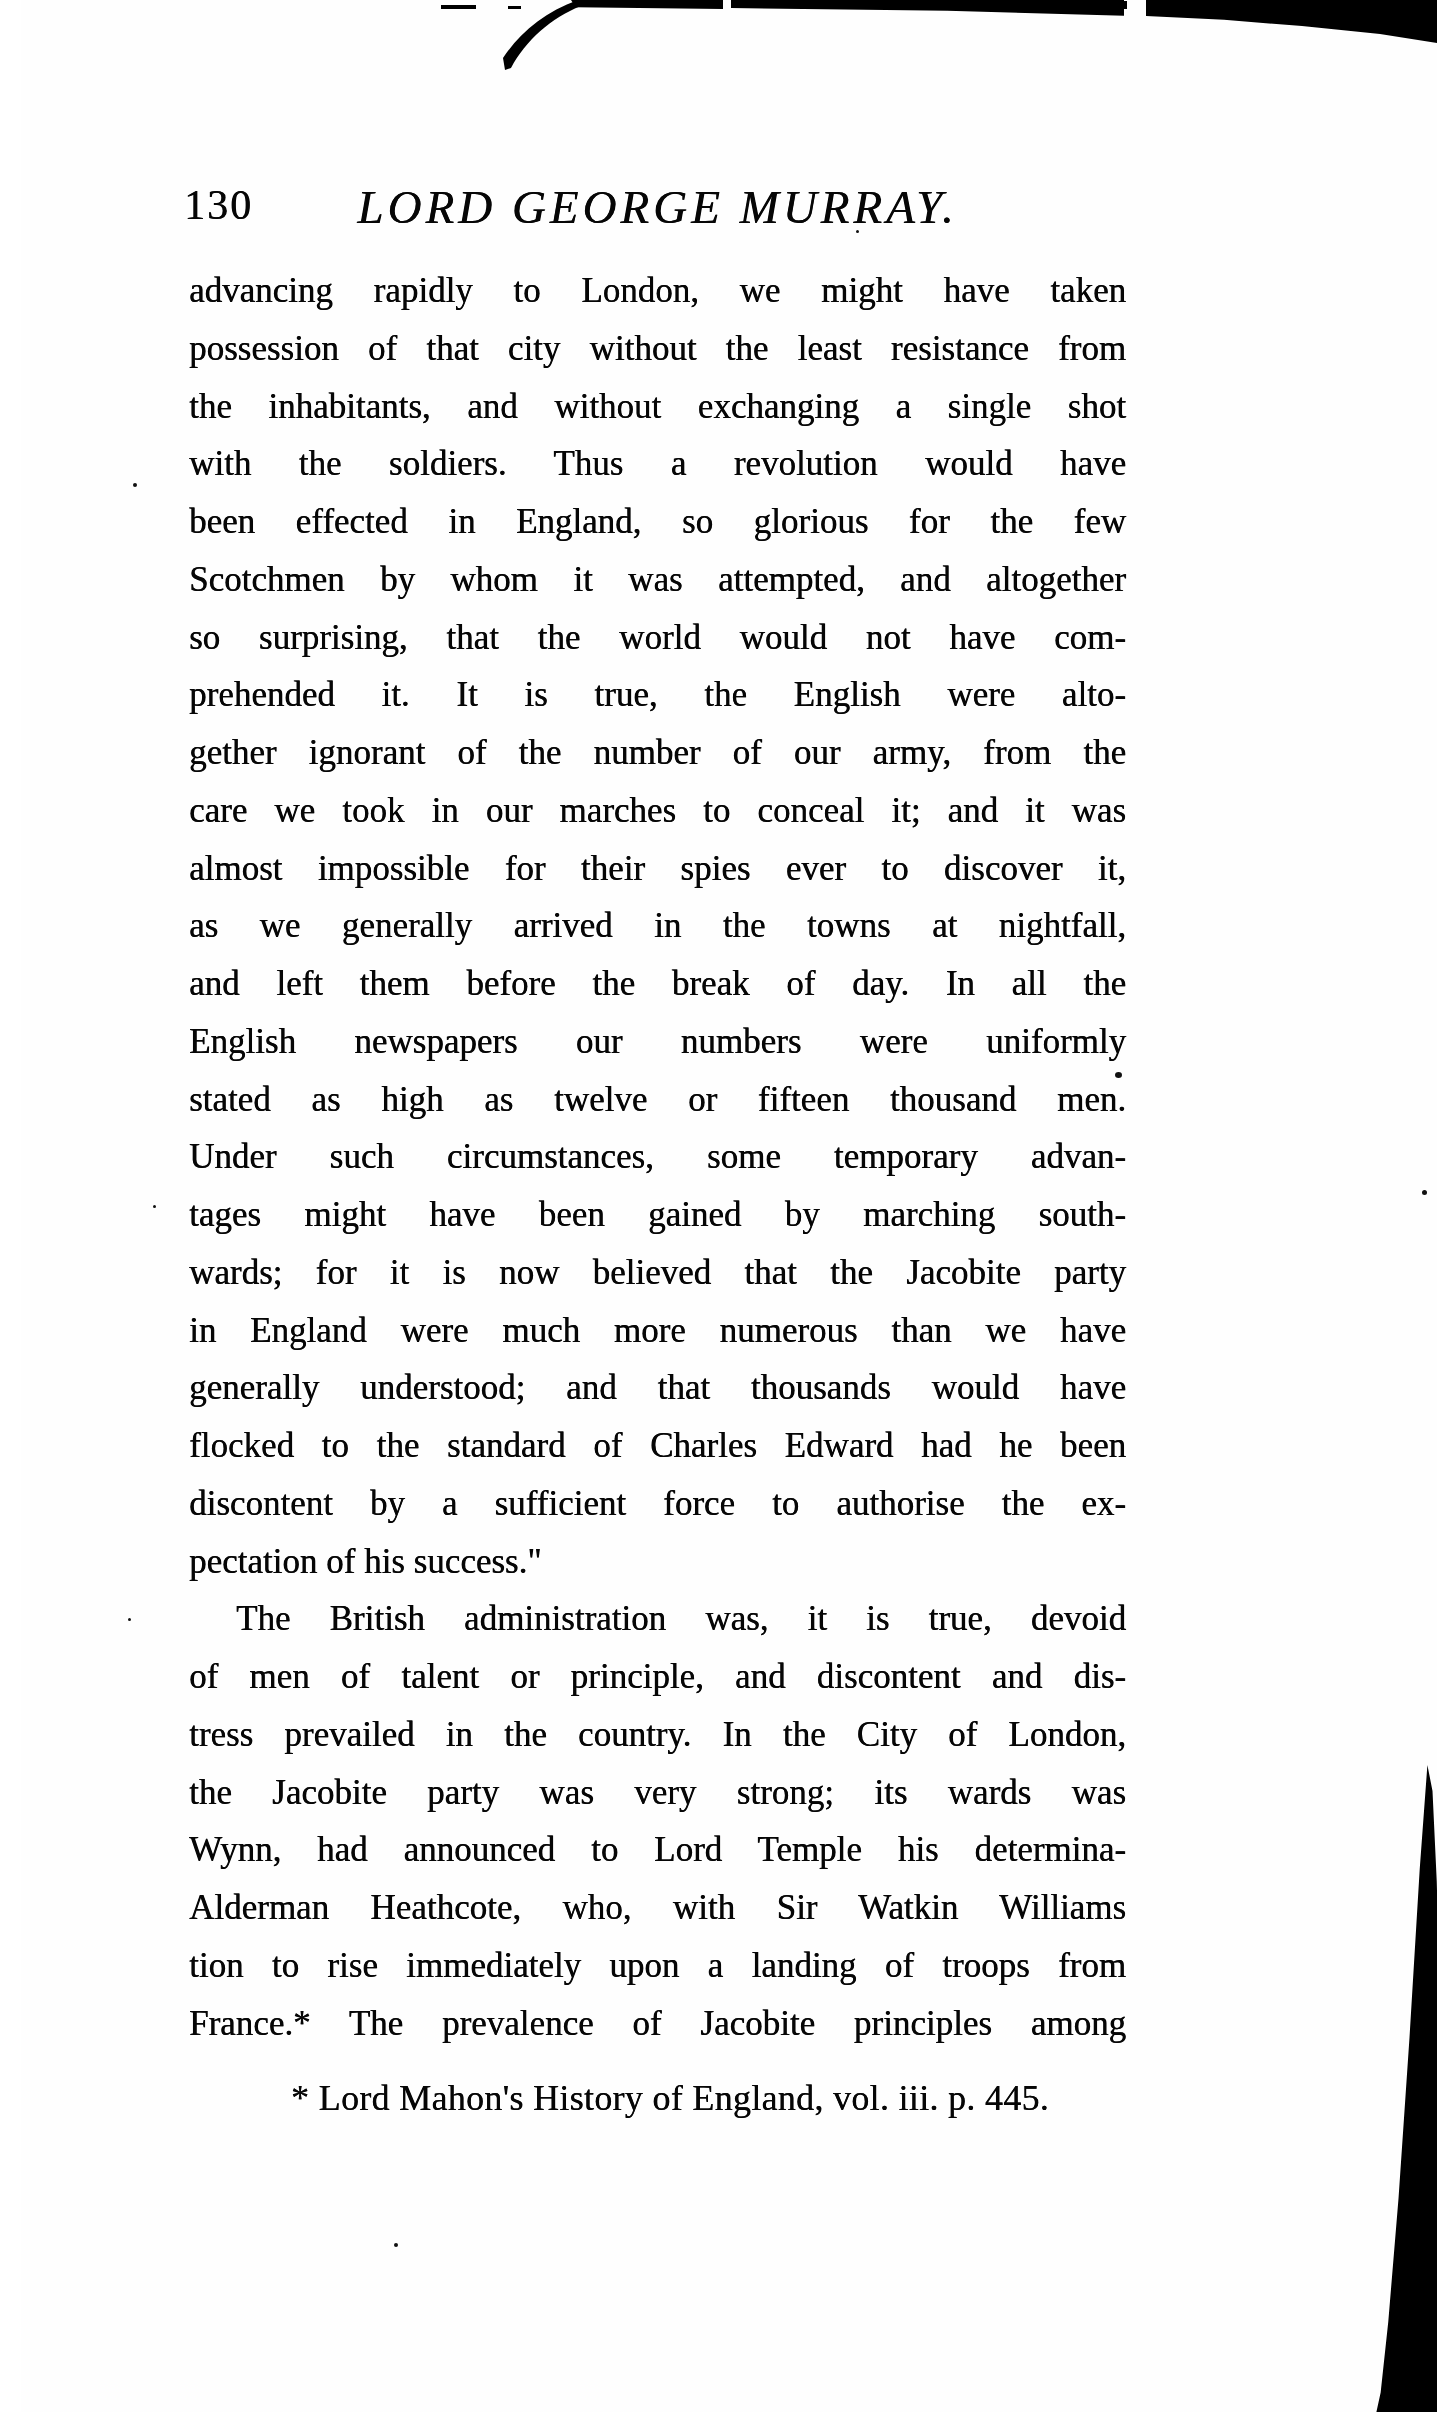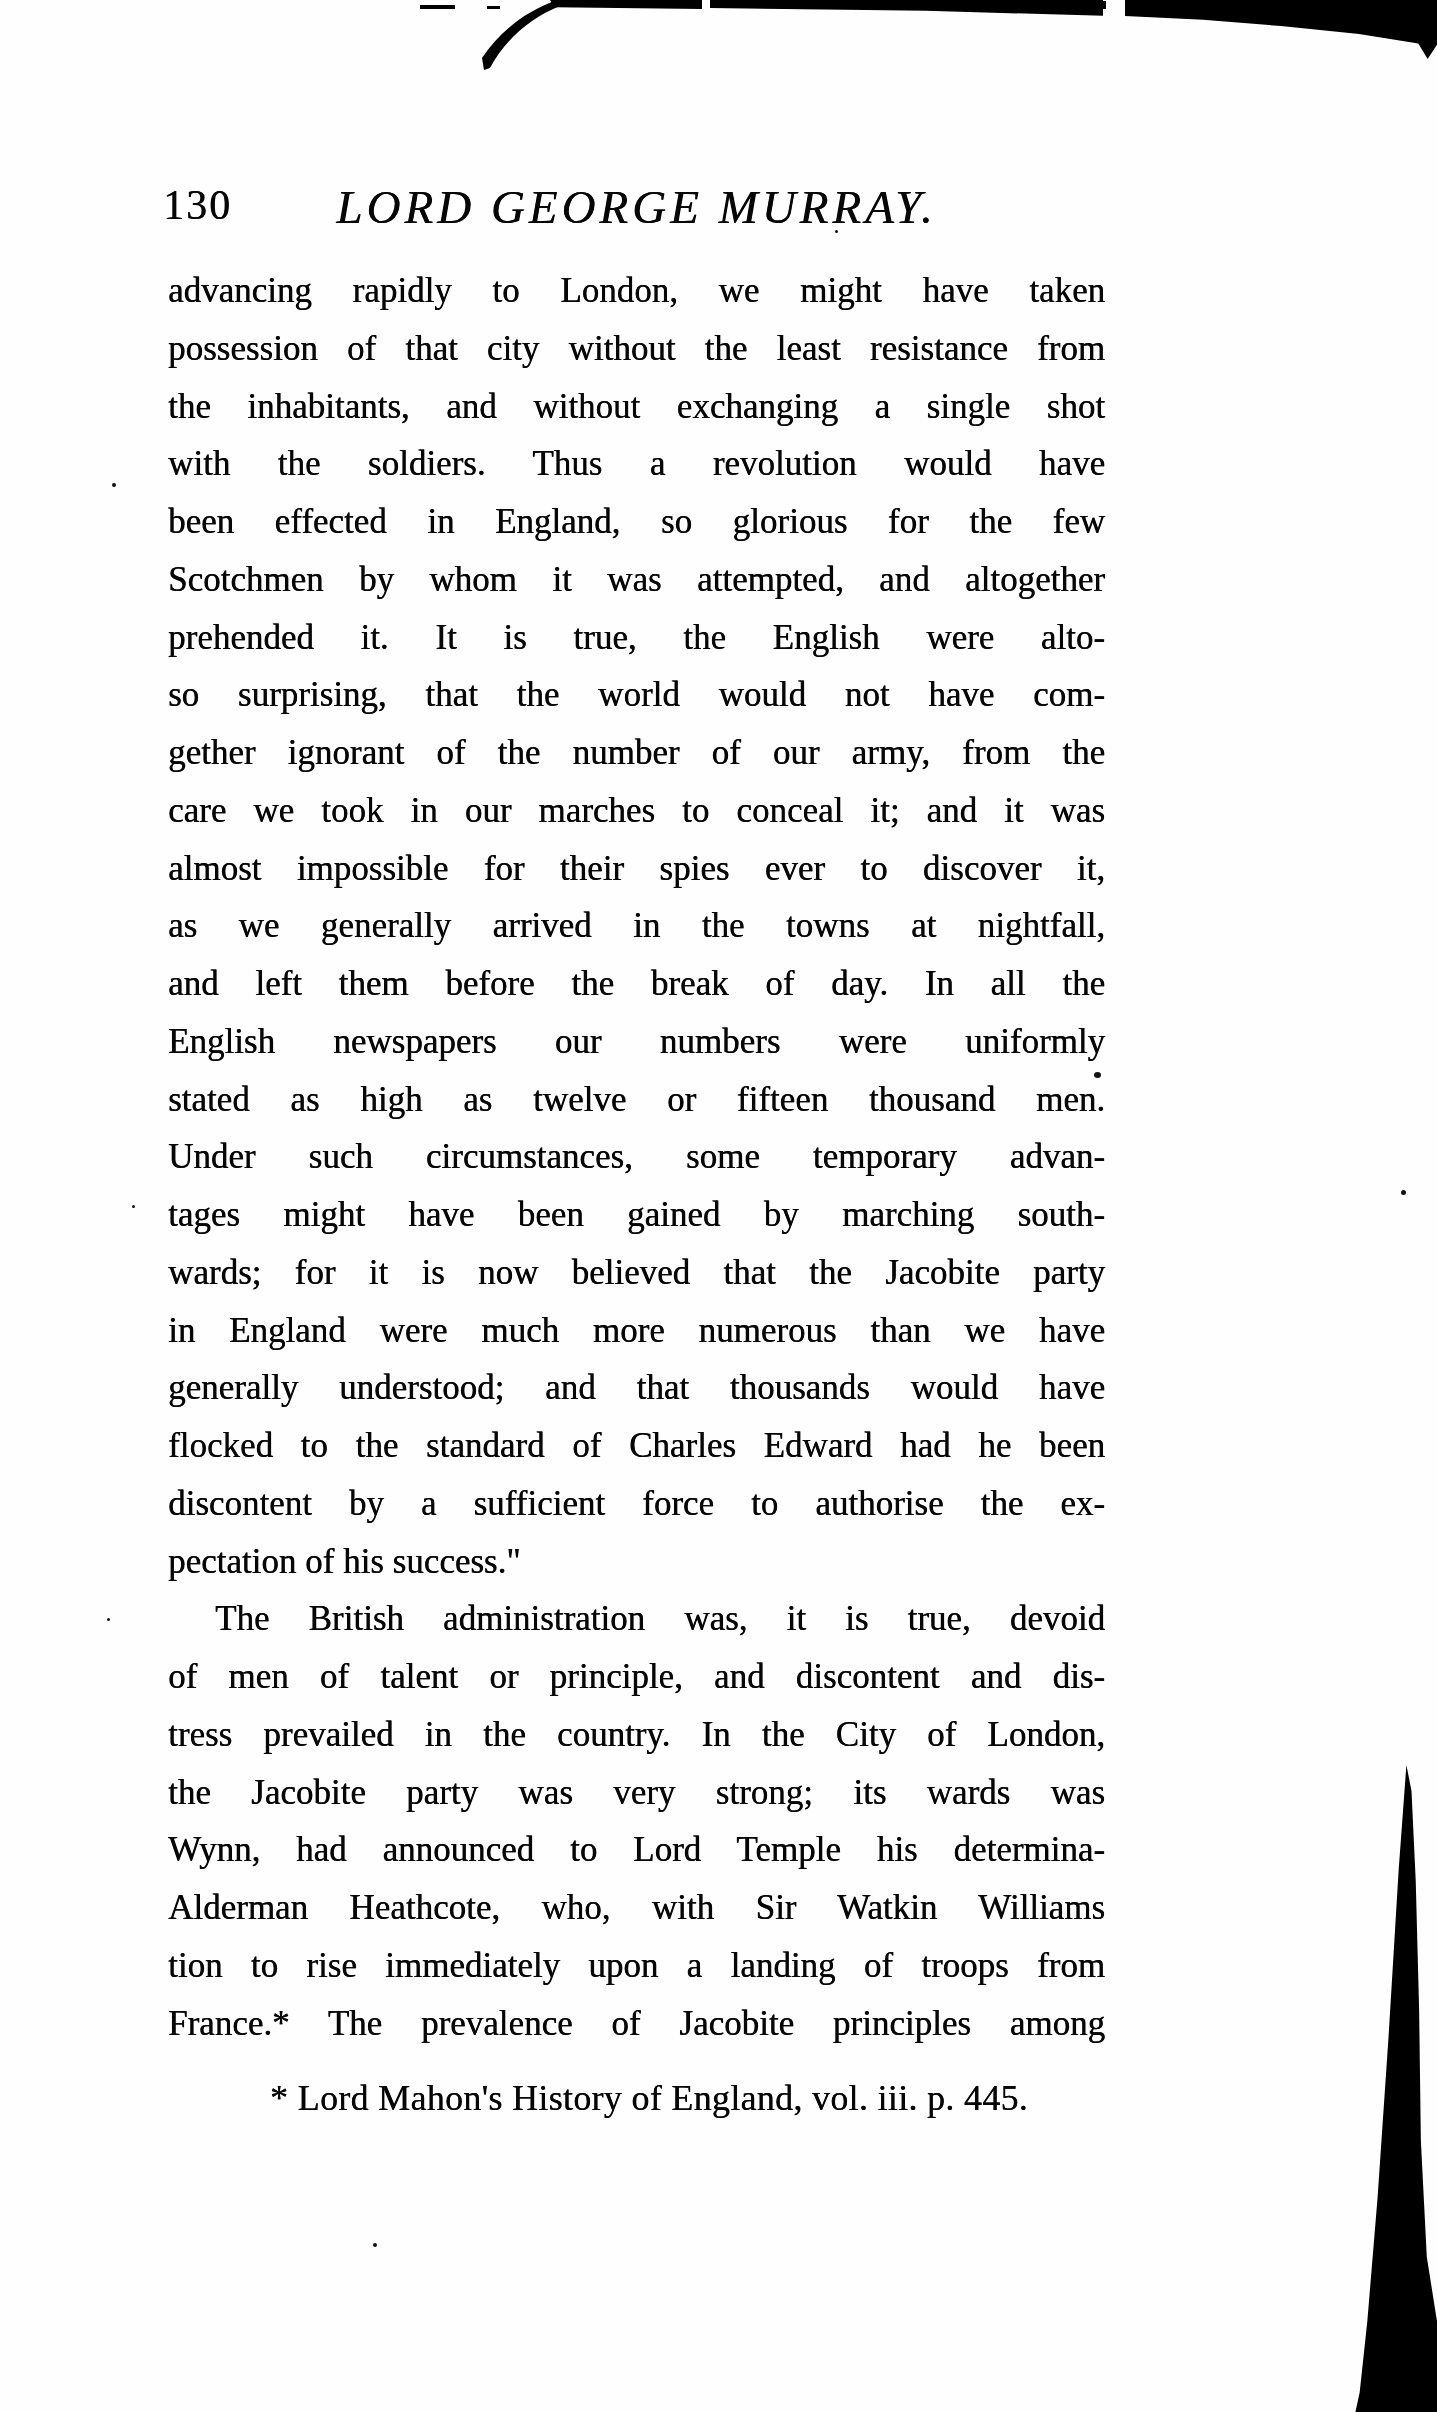--- a/index.html
+++ b/index.html
@@ -4,21 +4,21 @@
 <style>
   html, body { margin:0; padding:0; }
   body {
     width:1437px; height:2412px;
     background:#ffffff;
     position:relative;
     overflow:hidden;
     font-family:"Liberation Serif", serif;
     color:#060606;
   }
-  .page { position:absolute; inset:0; background:#fefefe; }
+  .page { position:absolute; inset:0; background:#fefefe;margin-left:21px; }
 
   
   .pagenum {
     position:absolute; left:163px; top:182px;
     font-size:42px; line-height:46px;
     letter-spacing:2px;
     text-shadow:0.4px 0.2px 0 currentColor;
   }
   .header {
     position:absolute; left:168px; top:184px; width:937px;
@@ -96,22 +96,22 @@
   <div class="header">LORD GEORGE MURRAY.</div>
 
   <div class="body-text">
     <div class="para-1">
         <div class="line">advancing rapidly to London, we might have taken</div>
         <div class="line">possession of that city without the least resistance from</div>
         <div class="line">the inhabitants, and without exchanging a single shot</div>
         <div class="line">with the soldiers. Thus a revolution would have</div>
         <div class="line">been effected in England, so glorious for the few</div>
         <div class="line">Scotchmen by whom it was attempted, and altogether</div>
+        <div class="line">so surprising, that the world would not have com-</div>
         <div class="line">prehended it. It is true, the English were alto-</div>
-        <div class="line">so surprising, that the world would not have com-</div>
         <div class="line">gether ignorant of the number of our army, from the</div>
         <div class="line">care we took in our marches to conceal it; and it was</div>
         <div class="line">almost impossible for their spies ever to discover it,</div>
         <div class="line">as we generally arrived in the towns at nightfall,</div>
         <div class="line">and left them before the break of day. In all the</div>
         <div class="line">English newspapers our numbers were uniformly</div>
         <div class="line">stated as high as twelve or fifteen thousand men.</div>
         <div class="line">Under such circumstances, some temporary advan-</div>
         <div class="line">tages might have been gained by marching south-</div>
         <div class="line">wards; for it is now believed that the Jacobite party</div>

